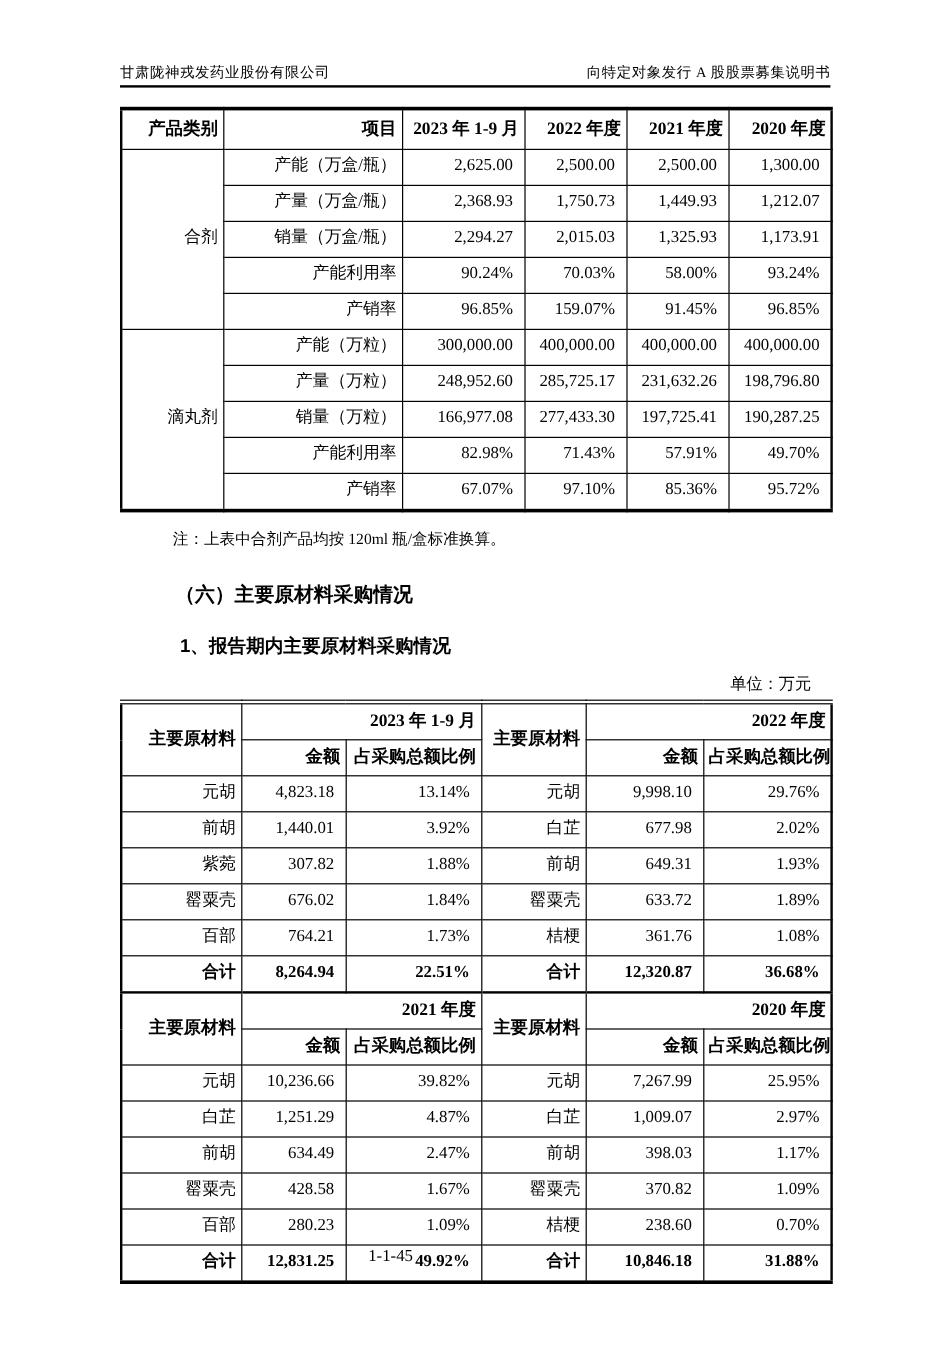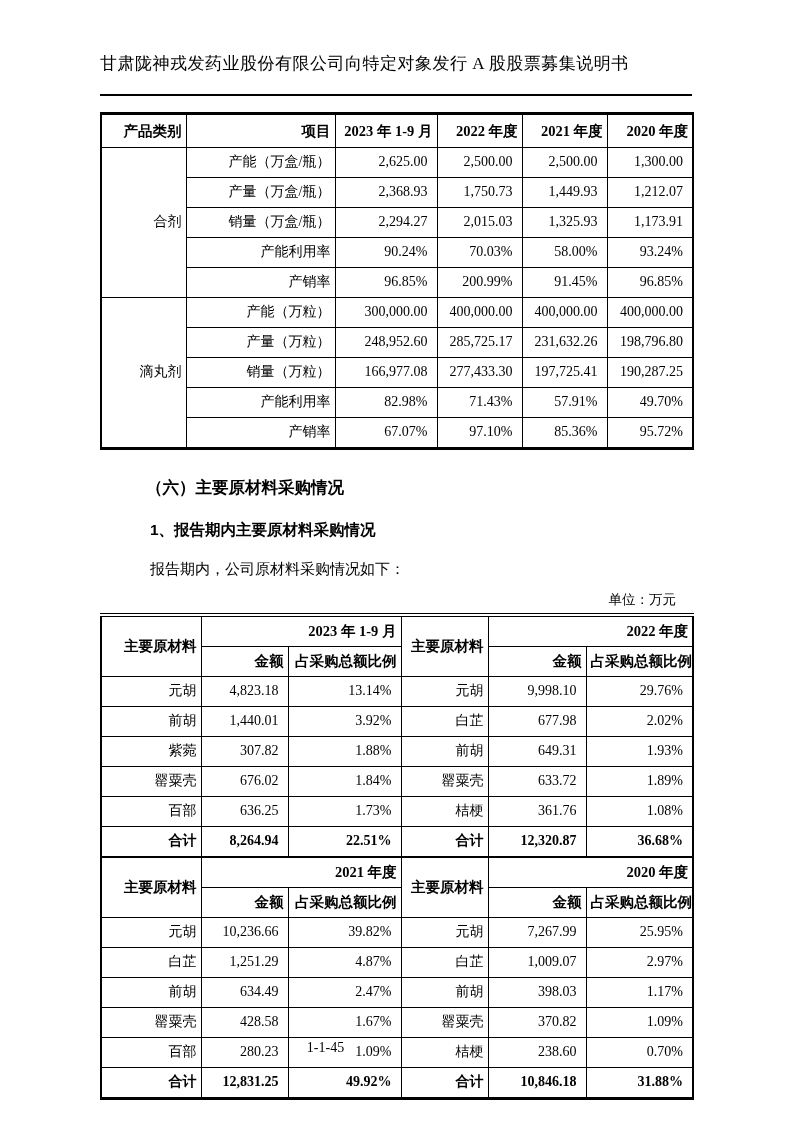--- a/index.html
+++ b/index.html
@@ -8,24 +8,24 @@
     width:793px; height:1122px;
     background:#ffffff;
     color:#000;
     font-family:"Liberation Serif","DejaVu Serif",serif;
     overflow:hidden;
   }
   .content { margin:0 101px 0 100px; width:592px; }
 
   
   .doc-header {
-    display:flex; align-items:flex-end;
-    padding-top:52px; padding-bottom:19px;
+    display:flex; justify-content:space-between; align-items:flex-end;
+    padding-top:52px; padding-bottom:2px;
     border-bottom:2px solid #000;
-    font-size:17px; letter-spacing:0.5px;
+    font-size:12px; letter-spacing:0.5px;
   }
 
   
   table { border-collapse:collapse; table-layout:fixed; width:592px; }
   th, td {
     border:1px solid #000;
     font-size:14px; line-height:1.15;
     height:27px; padding:1px 4px;
     overflow:hidden; white-space:nowrap;
   }
@@ -120,21 +120,21 @@
         <tr>
           <td class="item">产能利用率</td>
           <td class="num">90.24%</td>
           <td class="num">70.03%</td>
           <td class="num">58.00%</td>
           <td class="num">93.24%</td>
         </tr>
         <tr>
           <td class="item">产销率</td>
           <td class="num">96.85%</td>
-          <td class="num">200.99%</td>
+          <td class="num">159.07%</td>
           <td class="num">91.45%</td>
           <td class="num">96.85%</td>
         </tr>
         <tr>
           <td class="cat" rowspan="5">滴丸剂</td>
           <td class="item">产能（万粒）</td>
           <td class="num">300,000.00</td>
           <td class="num">400,000.00</td>
           <td class="num">400,000.00</td>
           <td class="num">400,000.00</td>
@@ -163,24 +163,24 @@
         <tr>
           <td class="item">产销率</td>
           <td class="num">67.07%</td>
           <td class="num">97.10%</td>
           <td class="num">85.36%</td>
           <td class="num">95.72%</td>
         </tr>
       </tbody>
     </table>
 
+    <div class="note">注：上表中合剂产品均按 120ml 瓶/盒标准换算。</div>
 
     <div class="h-six">（六）主要原材料采购情况</div>
     <div class="h-one">1、报告期内主要原材料采购情况</div>
-    <div class="intro">报告期内，公司原材料采购情况如下：</div>
     <div class="unit">单位：万元</div>
 
     <table class="t2">
       <colgroup>
         <col style="width:100px">
           <col style="width:87px">
           <col style="width:113px">
         <col style="width:87px">
           <col style="width:98px">
           <col style="width:107px">
@@ -225,21 +225,21 @@
         <tr>
           <td class="mat">罂粟壳</td>
           <td class="num">676.02</td>
           <td class="num">1.84%</td>
           <td class="mat">罂粟壳</td>
           <td class="num">633.72</td>
           <td class="num">1.89%</td>
         </tr>
         <tr>
           <td class="mat">百部</td>
-          <td class="num">636.25</td>
+          <td class="num">764.21</td>
           <td class="num">1.73%</td>
           <td class="mat">桔梗</td>
           <td class="num">361.76</td>
           <td class="num">1.08%</td>
         </tr>
         <tr class="total">
           <td class="mat">合计</td>
           <td class="num">8,264.94</td>
           <td class="num">22.51%</td>
           <td class="mat">合计</td>

